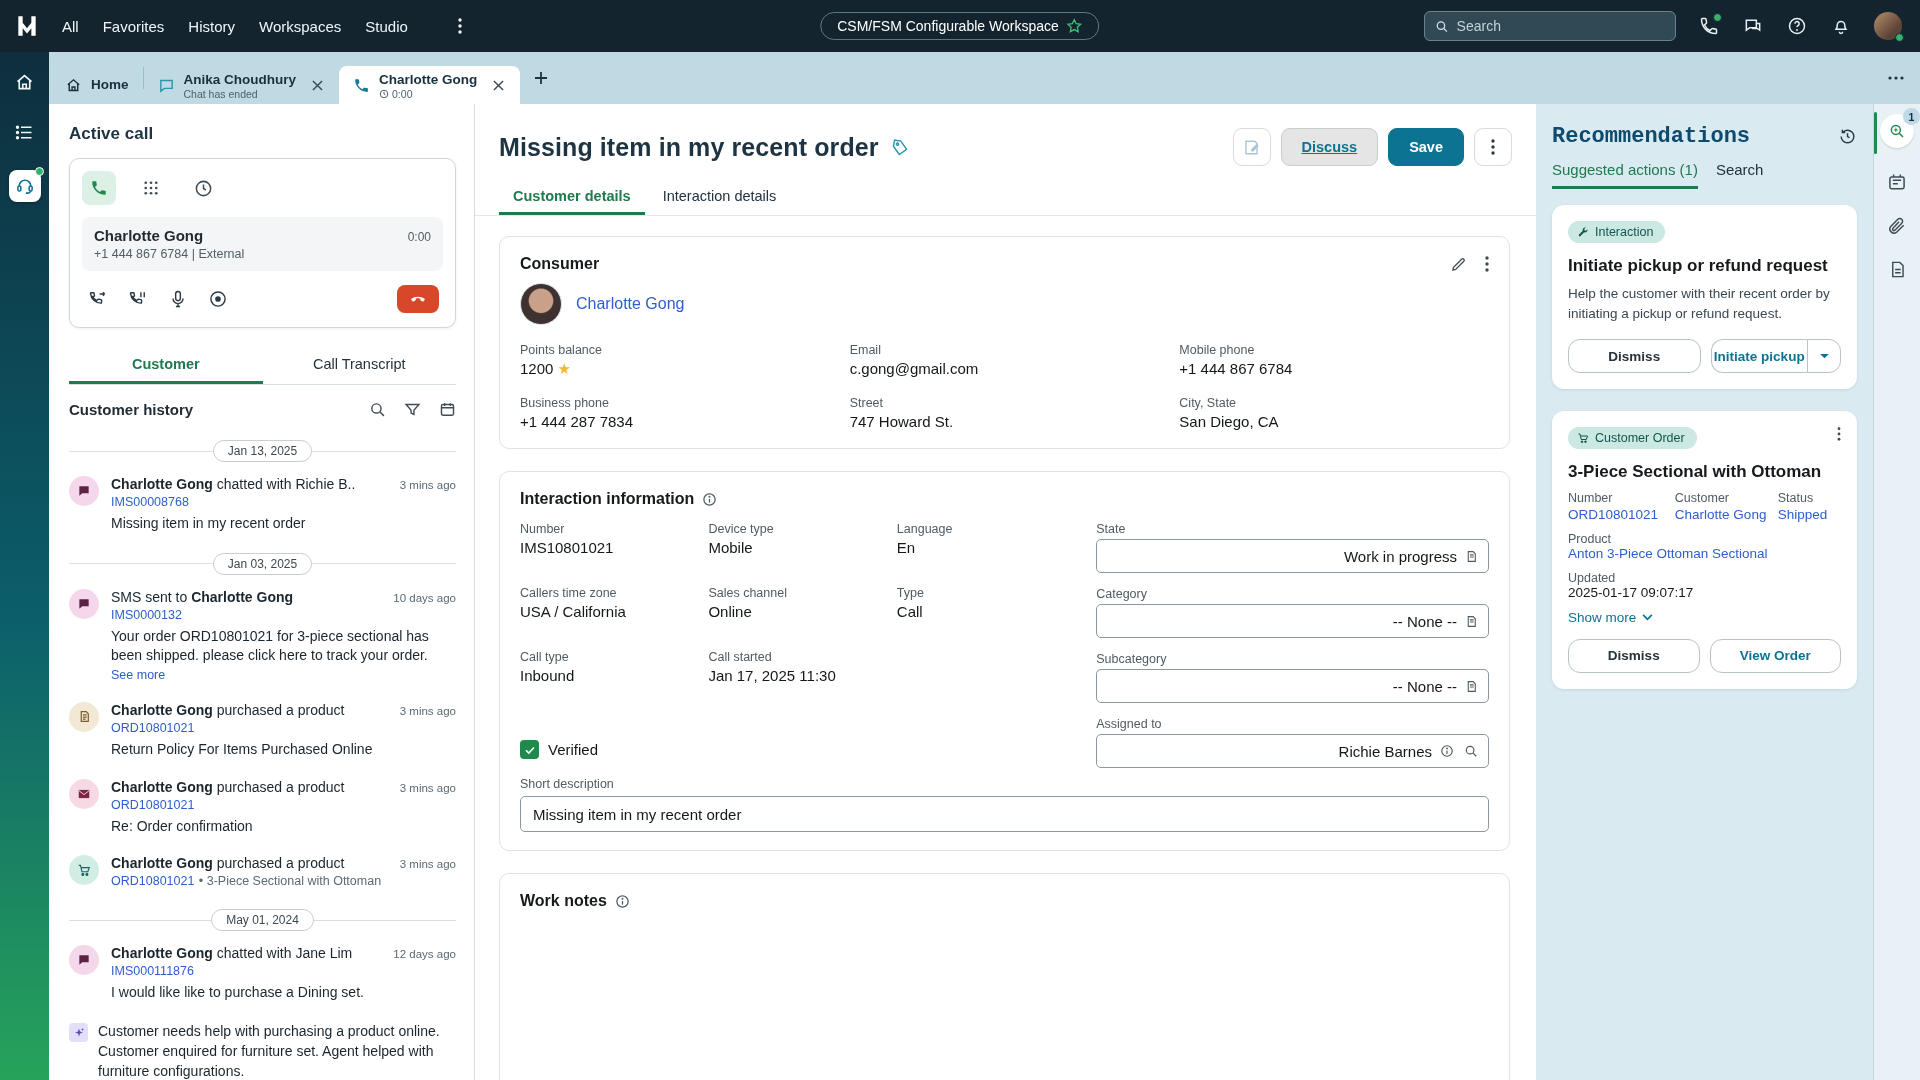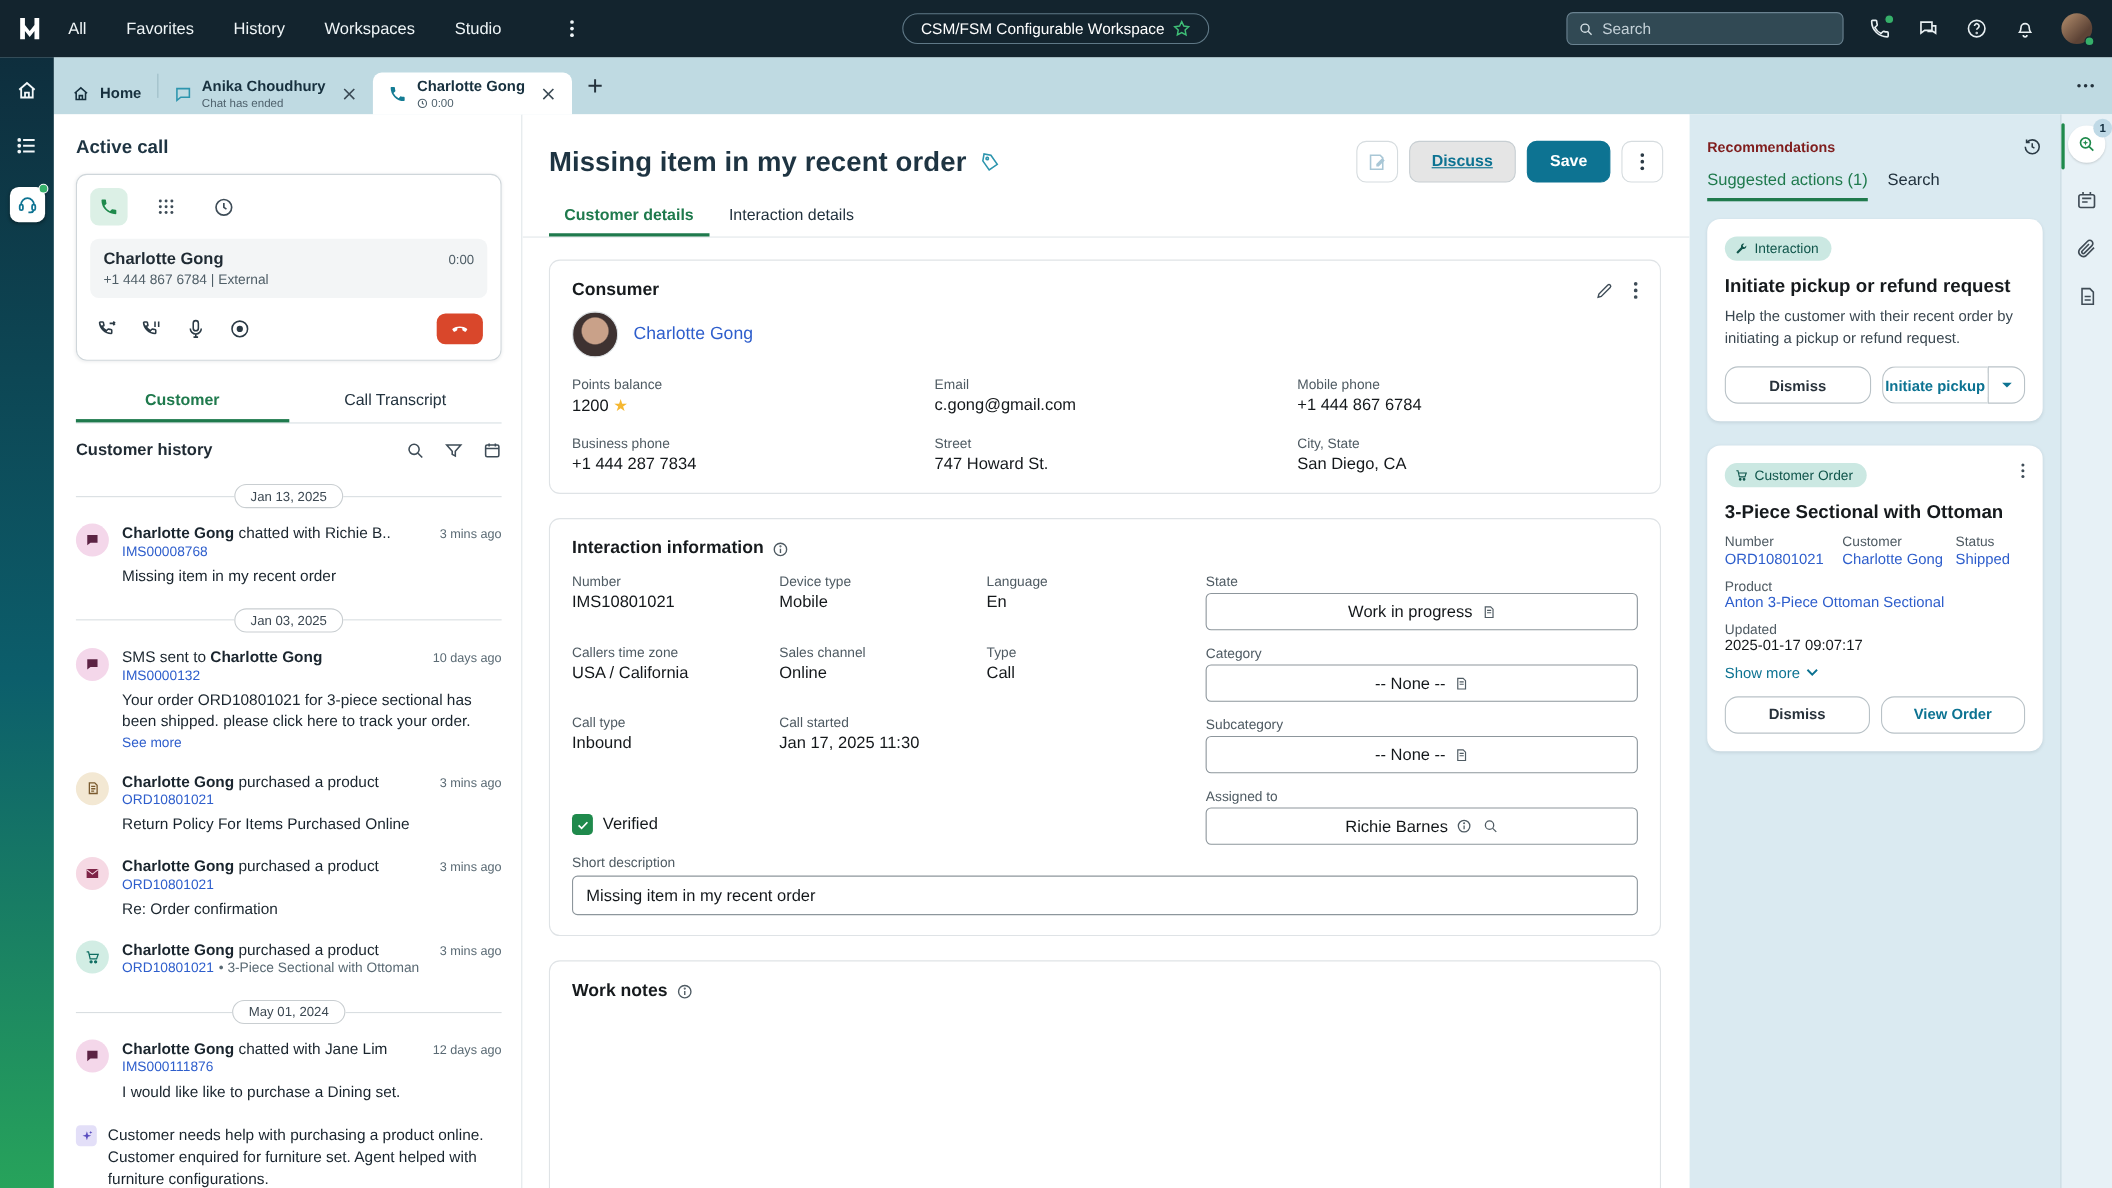--- a/index.html
+++ b/index.html
@@ -2,21 +2,21 @@
 <html><head>
 <meta charset="utf-8">
 <style>
   * { box-sizing: border-box; margin: 0; padding: 0; }
   html,body { width:1920px; height:1080px; overflow:hidden; }
   body { font-family:"Liberation Sans","DejaVu Sans",sans-serif; background:#fff; color:#16212B; }
 
   
   .topnav { position:relative; height:52px; background:#13242E; display:flex; align-items:center; padding:0 18px 0 14px; }
   .logo { width:26px; height:26px; margin-right:22px; flex:0 0 auto; }
-  .navmenu { display:flex; align-items:center; gap:36px;text-decoration:underline; }
+  .navmenu { display:flex; align-items:center; gap:24px;text-decoration:underline; }
   .navmenu .navitem { color:#EFF5F7; font-size:15px; cursor:pointer; }
   .nav-kebab { margin-left:26px; }
   .pill { position:absolute; left:50%; top:50%; transform:translate(-50%,-50%);
           border:1px solid #5F7886; border-radius:16px; color:#FFFFFF; font-size:14px;
           padding:5px 16px; display:flex; align-items:center; gap:8px; }
   .nav-right { margin-left:auto; display:flex; align-items:center; gap:22px; }
   .searchbox { width:252px; height:30px; background:#314954; border:1px solid #6A8290; border-radius:6px;
                display:flex; align-items:center; padding:0 10px; gap:8px; }
   .searchbox input { background:transparent; border:none; outline:none; color:#E3EBEF; font-size:14px; width:100%;
                      font-family:"Liberation Sans",sans-serif; }
@@ -131,34 +131,34 @@
   .fgrid { display:grid; grid-template-columns:1fr 1fr 1fr; row-gap:18px; column-gap:20px; }
   .flabel { font-size:12.5px; color:#4F5B63; margin-bottom:3px; }
   .fvalue { font-size:15px; color:#14181B; }
   .fvalue.link { font-size:15px; }
   .star { color:#F5B731; font-size:15px; }
 
   .int-grid { display:flex; gap:46px; margin-top:14px; }
   .int-left { flex:1.35; display:grid; grid-template-columns:1.15fr 1.15fr 1fr; row-gap:30px; column-gap:12px; align-content:start; }
   .int-right { flex:1; max-width:440px; display:flex; flex-direction:column; gap:14px; }
   .selbox { border:1px solid #8D969C; border-radius:5px; height:34px; display:flex; align-items:center;
-            padding:0 10px; font-size:15px; color:#14181B; cursor:pointer; justify-content:center; gap:8px; background:#fff; }
+            padding:0 10px; font-size:15px; color:#14181B; cursor:pointer; justify-content:flex-end; gap:8px; background:#fff; }
   .selbox .sicons { display:flex; gap:10px; align-items:center; }
   .verified-row { display:flex; align-items:center; gap:9px; margin:26px 0 14px; grid-column:1 / -1; align-self:end; }
   .checkbox { width:19px; height:19px; border-radius:4px; background:#1F8A4C; display:flex; align-items:center; justify-content:center; cursor:pointer; }
   .verified-label { font-size:15px; color:#14181B; }
   .shortdesc-label { font-size:12.5px; color:#4F5B63; margin:4px 0 5px; }
   .textinput { width:100%; border:1px solid #8D969C; border-radius:5px; height:36px; padding:0 12px; font-size:15px;
                color:#14181B; font-family:"Liberation Sans",sans-serif; outline:none; background:#fff; }
   .worknotes { min-height:255px; }
 
   
   .right-panel { width:337px; flex:0 0 auto; background:#DAEAF1; padding:20px 16px 0; overflow:hidden; }
   .rp-head { display:flex; align-items:center; margin-bottom:12px; }
-  .rp-title { font-size:13px; font-weight:700; color:#7f1d1d; }
+  .rp-title { font-size:22px; font-weight:700; color:#0c4a6e;font-family:Liberation Mono, monospace; }
   .rp-clock { margin-left:auto; cursor:pointer; }
   .rp-tabs { display:flex; gap:18px; margin-bottom:16px; }
   .rp-tab { font-size:15px; padding-bottom:8px; cursor:pointer; color:#22323E; }
   .rp-tab.active { color:#1F7A4D; border-bottom:3px solid #1F7A4D; }
   .rcard { background:#fff; border-radius:12px; padding:16px 16px 16px; box-shadow:0 1px 3px rgba(20,40,60,.10); margin-bottom:22px; }
   .badge-pill { display:inline-flex; align-items:center; gap:6px; background:#CBE8E2; color:#11564C;
                 border-radius:999px; font-size:12.5px; padding:4px 12px 4px 9px; }
   .rcard-head { display:flex; align-items:flex-start; }
   .rcard-title { font-size:17px; font-weight:700; color:#161A1D; margin:12px 0 8px; line-height:1.25; }
   .rcard-body { font-size:13.5px; color:#3A4750; line-height:1.45; margin-bottom:16px; }

